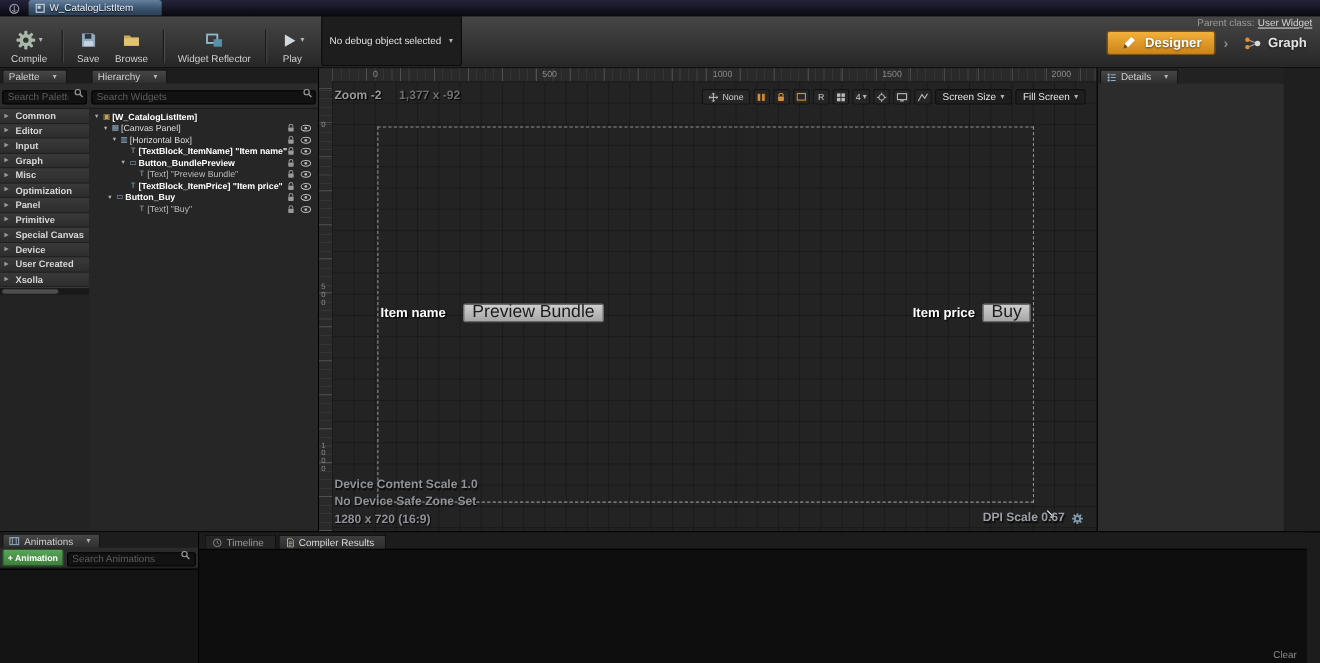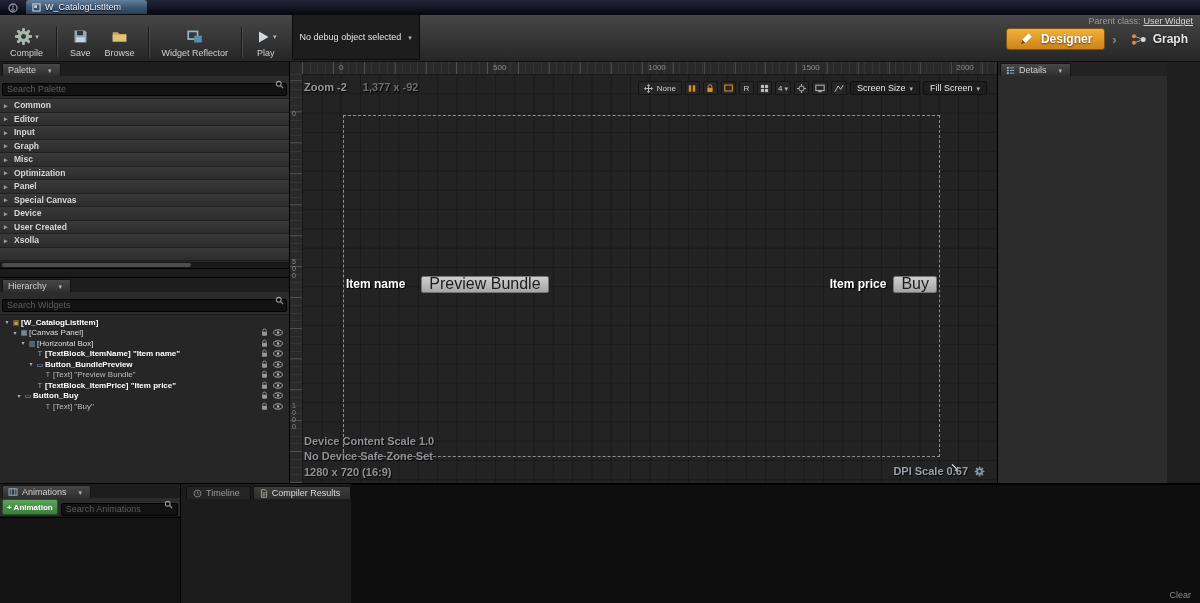--- a/index.html
+++ b/index.html
@@ -44,21 +44,21 @@
              padding:1px 8px 1px 5px;font-size:9px;color:#cfcfcf}
   .panel-tab .dd-arrow{margin-left:8px}
   .search-row{padding:2px;background:#2b2b2b;border-bottom:1px solid #1a1a1a;position:relative}
   .search-input{width:100%;box-sizing:border-box;height:13px;background:#121212;border:1px solid #000;
                 border-radius:2px;color:#cfcfcf;font-size:9px;padding:0 16px 0 4px;font-family:inherit;outline:none}
   .search-input::placeholder{color:#5d5d5d}
   .search-mag{position:absolute;right:5px;top:4px}
 
   
   .left-col{position:absolute;left:0;top:62px;width:290px;height:421px;background:#232323;
-            border-right:1px solid #000;box-sizing:border-box;display:flex;flex-direction:column}
+            border-right:1px solid #000;box-sizing:border-box;display:flex;flex-direction:row}
   .palette-block{height:206px;display:flex;flex-direction:column;background:#262626}
   .cat-list{flex:1;overflow:hidden}
   .cat-row{height:12.5px;display:flex;align-items:center;gap:4px;padding-left:4px;
            background:linear-gradient(#393939,#2d2d2d);border-bottom:1px solid #202020;
            font-size:8.5px;font-weight:bold;color:#d6d6d6}
   .cat-arrow{color:#9a9a9a;font-size:7px;width:6px;line-height:1}
   .palette-scrollbar{height:6px;background:#191919;position:relative}
   .palette-scrollbar .thumb{position:absolute;left:2px;right:34%;top:1px;bottom:1px;background:#4d4d4d;border-radius:2px}
   .gap-strip{height:8px;background:#1b1b1b;border-top:1px solid #000;border-bottom:1px solid #000}
   .hier-block{flex:1;display:flex;flex-direction:column;background:#262626}
@@ -118,21 +118,21 @@
           border-top:1px solid #000;box-sizing:border-box}
   .anim-panel{position:absolute;left:0;top:0;width:181px;height:120px;display:flex;flex-direction:column;
               border-right:1px solid #000;box-sizing:border-box;background:#262626}
   .anim-toolbar{height:18px;background:#2b2b2b;display:flex;align-items:center;gap:3px;padding:0 2px;
                 border-bottom:1px solid #181818}
   .add-anim-btn{display:flex;align-items:center;gap:2px;background:linear-gradient(#57a557,#3c7e3c);
                 border:1px solid #265326;border-radius:2px;font-size:8px;font-weight:bold;color:#fff;
                 padding:1px 4px;white-space:nowrap;height:12px}
   .anim-search{position:relative;flex:1}
   .anim-list{flex:1;background:#141414;border-top:1px solid #000}
-  .results-area{position:absolute;left:181px;top:0;right:0;height:120px;display:flex;flex-direction:row}
+  .results-area{position:absolute;left:181px;top:0;right:12px;height:120px;display:flex;flex-direction:column}
   .rtab-row{height:15px;display:flex;align-items:flex-end;gap:2px;padding-left:5px;background:#1c1c1c}
   .rtab{display:flex;align-items:center;gap:4px;padding:1px 10px 1px 6px;font-size:9px;
         border-radius:2px 2px 0 0;border:1px solid #101010;border-bottom:none;height:13px;box-sizing:border-box}
   .rtab.inactive{background:#242424;color:#9a9a9a}
   .rtab.active{background:linear-gradient(#3d3d3d,#2d2d2d);color:#dadada}
   .results-content{flex:1;background:#0e0e0e;border-top:1px solid #000;position:relative}
   .clear-link{position:absolute;right:9px;bottom:4px;font-size:9px;color:#8a8a8a}
   svg{display:block}
 </style>
 </head>
@@ -288,20 +288,24 @@
         <div class="cat-row">
             <span class="cat-arrow">▸</span>
             <span>Optimization</span>
           </div>
         <div class="cat-row">
             <span class="cat-arrow">▸</span>
             <span>Panel</span>
           </div>
         <div class="cat-row">
             <span class="cat-arrow">▸</span>
+            <span>Primitive</span>
+          </div>
+        <div class="cat-row">
+            <span class="cat-arrow">▸</span>
             <span>Special Canvas</span>
           </div>
         <div class="cat-row">
             <span class="cat-arrow">▸</span>
             <span>Device</span>
           </div>
         <div class="cat-row">
             <span class="cat-arrow">▸</span>
             <span>User Created</span>
           </div>

